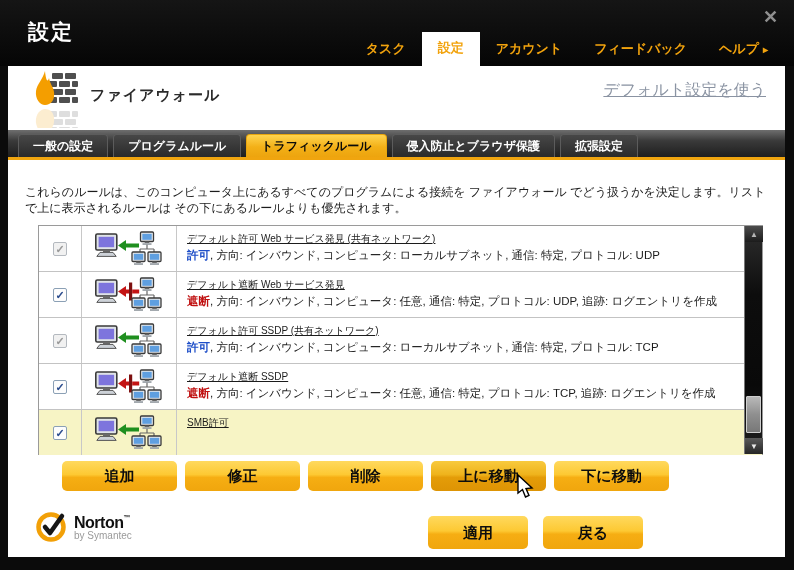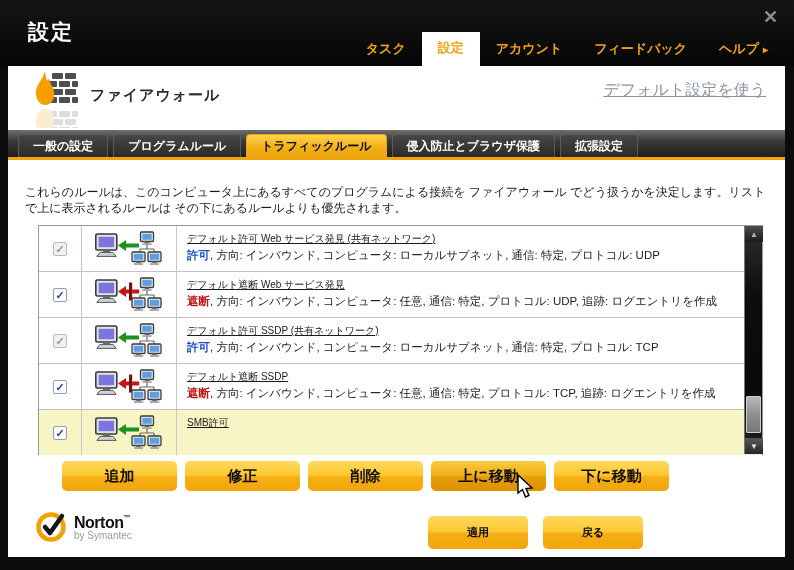--- a/index.html
+++ b/index.html
@@ -65,21 +65,21 @@
               background:linear-gradient(180deg,#b9b9b9,#8f8f8f 50%,#787878); border:1px solid #cfcfcf; border-radius:1px; }
 
   
   .ybtn { background:linear-gradient(180deg,#ffd95e 0%,#fdc933 45%,#f6ae13 55%,#f0a60d 100%);
           color:#0d0d0d; font-weight:bold; text-align:center; border:none; border-radius:5px;
           font-family:"Liberation Sans", sans-serif; }
   .ybtn.hover { background:linear-gradient(180deg,#f8ca3e 0%,#efb31c 45%,#e49c08 55%,#dd9404 100%); }
   .action-row { position:absolute; left:62px; top:461px; display:flex; gap:8px; }
   .action-row .ybtn { width:115px; height:30px; font-size:15px; line-height:30px; }
   .footer-btns { position:absolute; left:428px; top:516px; display:flex; gap:15px; }
-  .footer-btns .ybtn { width:100px; height:33px; font-size:11px; line-height:33px; }
+  .footer-btns .ybtn { width:100px; height:33px; font-size:15px; line-height:33px; }
 
   
   .brand { position:absolute; left:36px; top:511px; display:flex; align-items:center; }
   .brand-text { margin-left:6px; }
   .brand-name { font-size:16px; font-weight:bold; color:#111; letter-spacing:-0.5px; }
   .brand-tm { font-size:7px; vertical-align:top; }
   .brand-sub { font-size:10px; color:#9a9a9a; margin-top:-2px; }
 
   .cursor { position:absolute; left:516px; top:474px; width:20px; height:26px; pointer-events:none; }
 </style>

